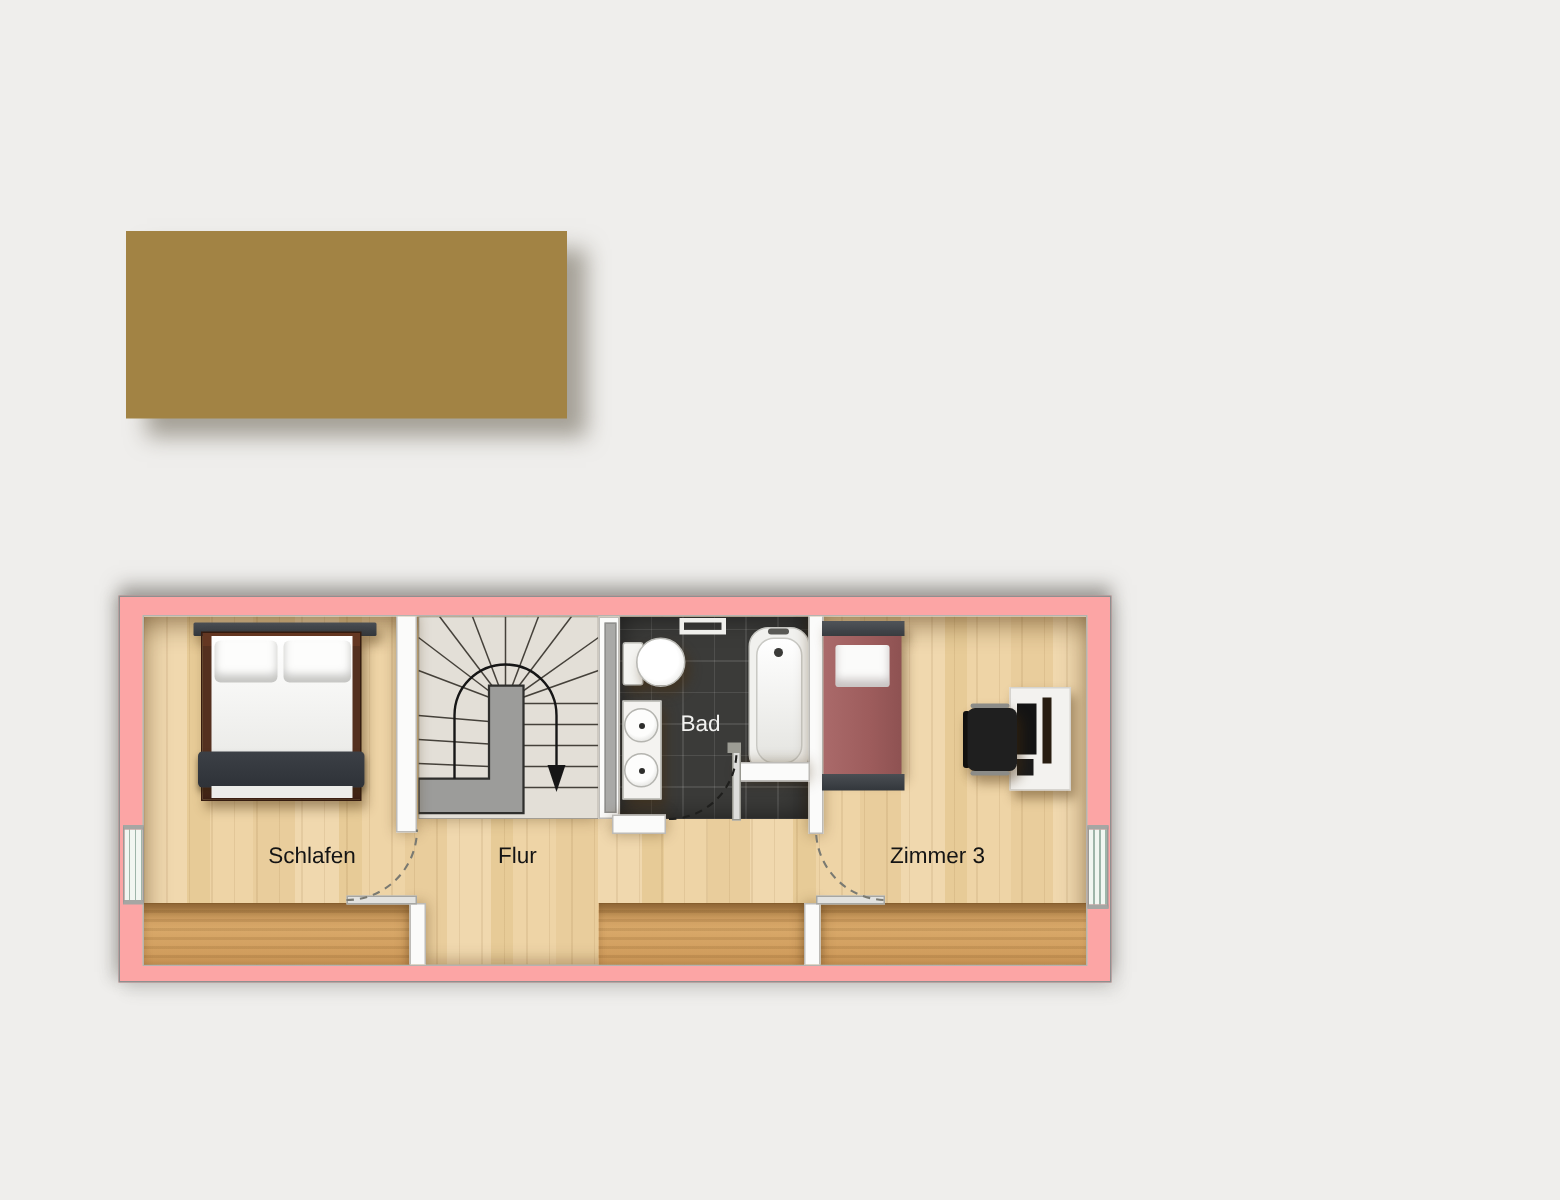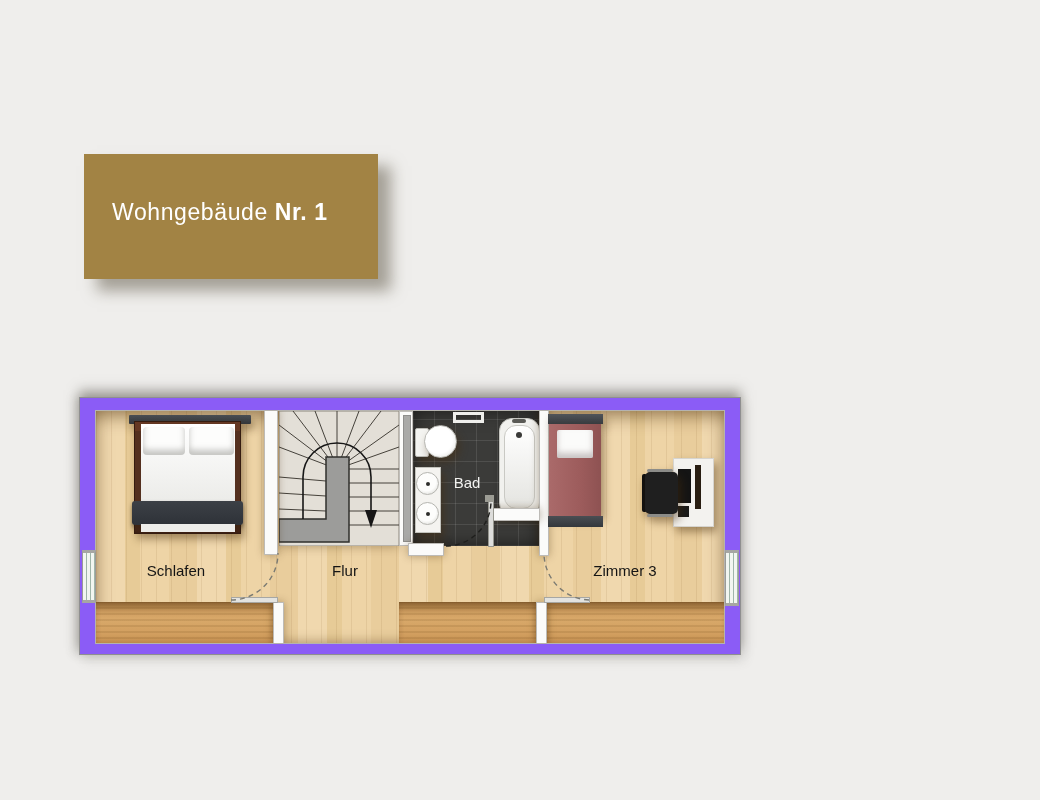--- a/index.html
+++ b/index.html
@@ -14,21 +14,21 @@
     background:#a28344;
     box-shadow:13px 12px 14px rgba(125,118,105,.65);
     color:#fff;box-sizing:border-box;padding:40px 0 0 28px;
   }
   .title-line{font-size:23px;line-height:36px;letter-spacing:.6px;white-space:nowrap;}
   .title-line .rg{font-weight:400;margin-right:7px;}
   .title-line .bd{font-weight:700;}
   
   .plan{
     position:absolute;left:79px;top:397px;width:662px;height:258px;
-    background:#8b5cf6;border:1px solid #8f8f8f;box-sizing:border-box;
+    background:#fca5a5;border:1px solid #8f8f8f;box-sizing:border-box;
     box-shadow:0 -7px 11px rgba(95,92,85,.5), -5px 0 9px rgba(95,92,85,.18), 4px 6px 10px rgba(95,92,85,.14);
   }
   .interior{
     position:absolute;left:15px;top:12px;width:630px;height:234px;
     border:1px solid #b5b3af;box-sizing:border-box;overflow:hidden;
     background:
       repeating-linear-gradient(90deg, rgba(120,80,30,.10) 0 1px, rgba(0,0,0,0) 1px 15px),
       repeating-linear-gradient(90deg, #f0d8ae 0 29px, #e7cb97 29px 44px, #eed4a6 44px 73px, #e9cd9c 73px 101px),
       #ecd2a2;
   }
@@ -89,21 +89,21 @@
   .bath-label{left:24px;top:63px;width:60px;text-align:center;color:#f2f2f0;font-size:15px;z-index:5;}
   
   .door-leaf-h{top:186px;height:6px;background:#e3e3e0;border:1px solid #a7a7a3;box-sizing:border-box;z-index:4;}
   .leaf-schlafen{left:135px;width:47px;}
   .leaf-zimmer{left:448px;width:46px;}
   .leaf-bad{left:392px;top:89px;width:6px;height:47px;background:#dddddb;border:1px solid #97978f;box-sizing:border-box;z-index:4;}
   .bad-handle{left:389px;top:84px;width:9px;height:7px;background:#9c9c94;z-index:4;}
   .arcs{left:0;top:0;width:630px;height:234px;z-index:4;pointer-events:none;}
   
   .room-label{z-index:5;font-size:15px;color:#141414;text-align:center;}
-  .lbl-schlafen{left:30px;top:151px;width:100px;}
+  .lbl-schlafen{left:30px;top:151px;width:100px;padding-left:32px;}
   .lbl-flur{left:219px;top:151px;width:60px;}
   .lbl-zimmer{left:487px;top:151px;width:84px;}
   
   .furn{z-index:3;}
   .shadowed{filter:drop-shadow(3px 5px 4px rgba(70,45,10,.45));}
   
   .bed2-head{left:33px;top:4px;width:122px;height:9px;background:linear-gradient(180deg,#4a4e53,#33373c);border-radius:1px;}
   .bed2-frame{left:38px;top:10px;width:107px;height:113px;background:linear-gradient(180deg,#643722 0 8%,#54301f 8% 92%,#3c2014);border:1px solid #351c10;box-sizing:border-box;}
   .bed2-mattress{left:45px;top:13px;width:94px;height:80px;background:linear-gradient(180deg,#ffffff,#ebebe8);}
   .pillow{top:16px;height:28px;background:#fdfdfc;border-radius:4px;box-shadow:inset 0 -5px 6px rgba(150,150,145,.55);}
@@ -127,23 +127,20 @@
   
   .window{position:absolute;border:1px solid #9a9a97;border-top:3px solid #a6a6a3;border-bottom:3px solid #a6a6a3;
           background:repeating-linear-gradient(90deg,#f2f6f1 0 3px,#9fb5a9 3px 4px);box-sizing:border-box;z-index:6;}
   .window-left{left:2px;top:152px;width:14px;height:53px;}
   .window-right{left:645px;top:152px;width:14px;height:56px;}
 </style>
 </head>
 <body>
 
 <div class="title-card">
-  <div class="title-line">
-    <span class="rg">Wohngebäude</span><span class="bd">Nr. 1</span>
-  </div>
 </div>
 
 <div class="plan">
 
   <div class="interior">
 
     <div class="vignette"></div>
 
     <div class="band band-1"></div>
     <div class="band band-2"></div>

